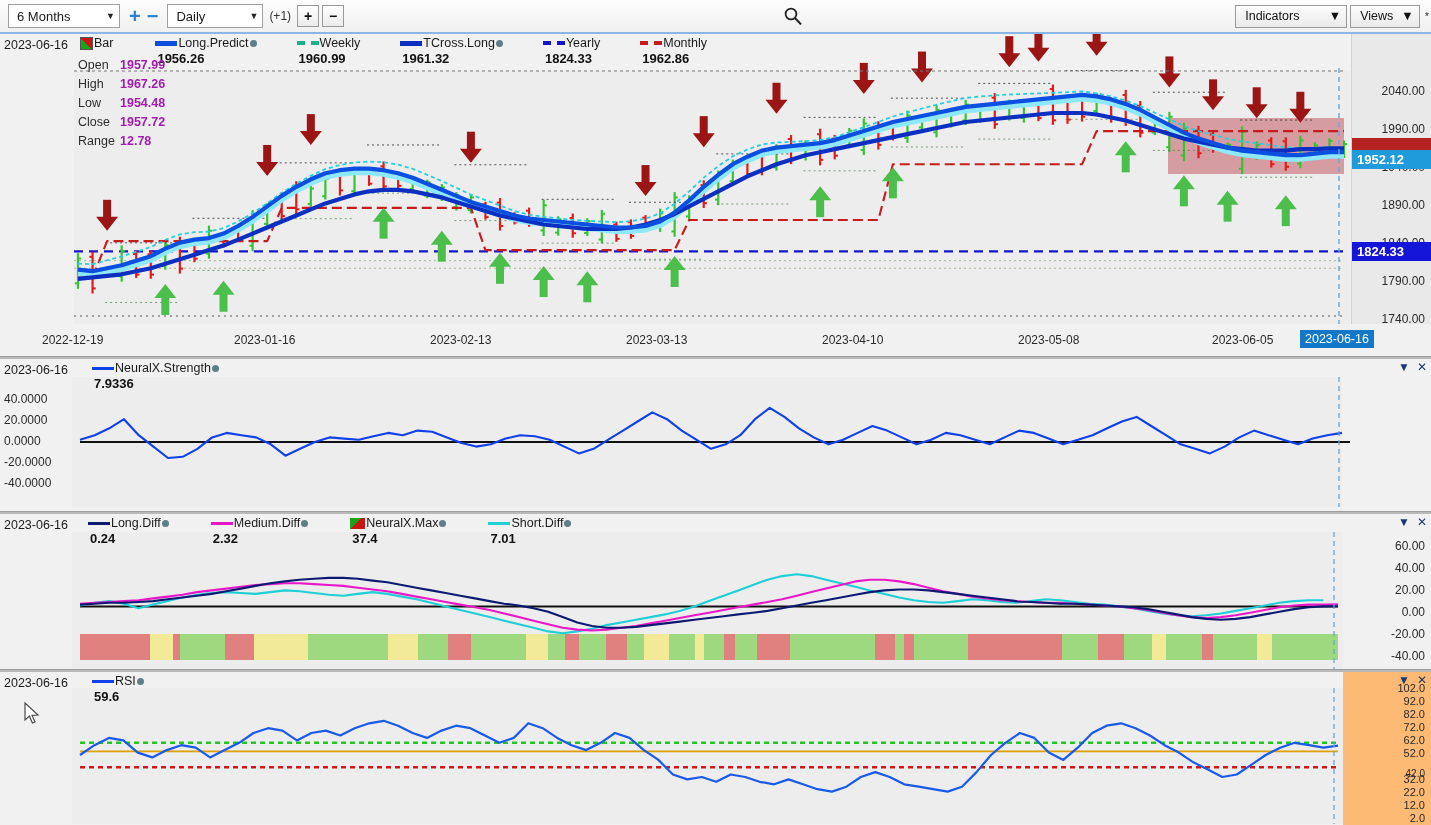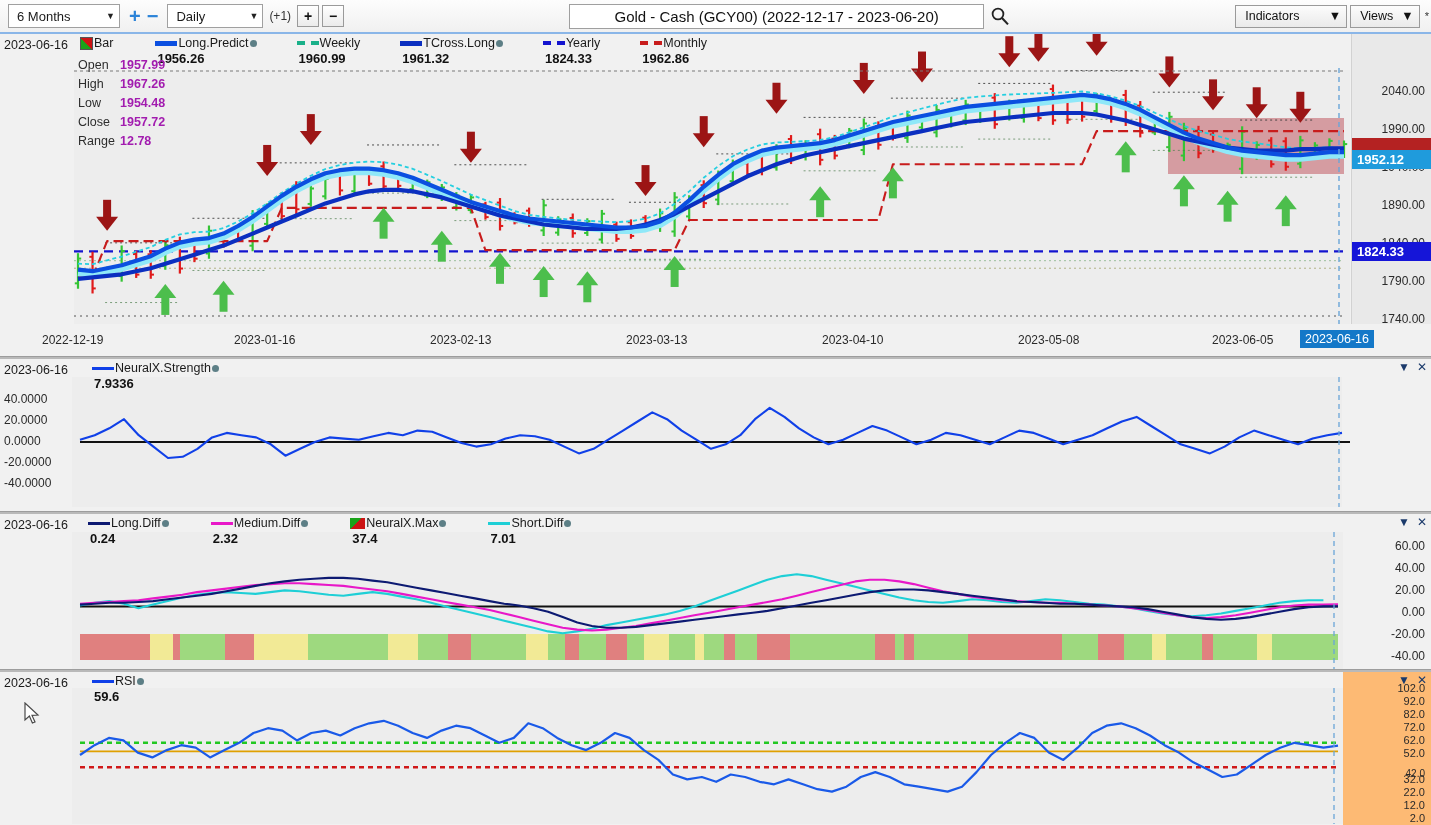--- a/index.html
+++ b/index.html
@@ -112,21 +112,20 @@
       <span>Daily</span>
       <span class="cap">▼</span>
     </div>
     <span class="note">(+1)</span>
     <div class="sqbtn dark">+</div>
     <div style="width:3px"></div>
     <div class="sqbtn dark">−</div>
 
     <div class="spacer"></div>
 
-    <div class="titlebox">Gold - Cash (GCY00) (2022-12-17 - 2023-06-20)</div>
     <span class="searchicon">
       <svg width="20" height="20" viewBox="0 0 20 20">
           <circle cx="8" cy="8" r="5.4" fill="none" stroke="#222" stroke-width="1.8"></circle>
           <line x1="12" y1="12" x2="18" y2="18.4" stroke="#222" stroke-width="2.1"></line>
         </svg>
     </span>
 
     <div class="spacer"></div>
 
     <div class="tb-right">

